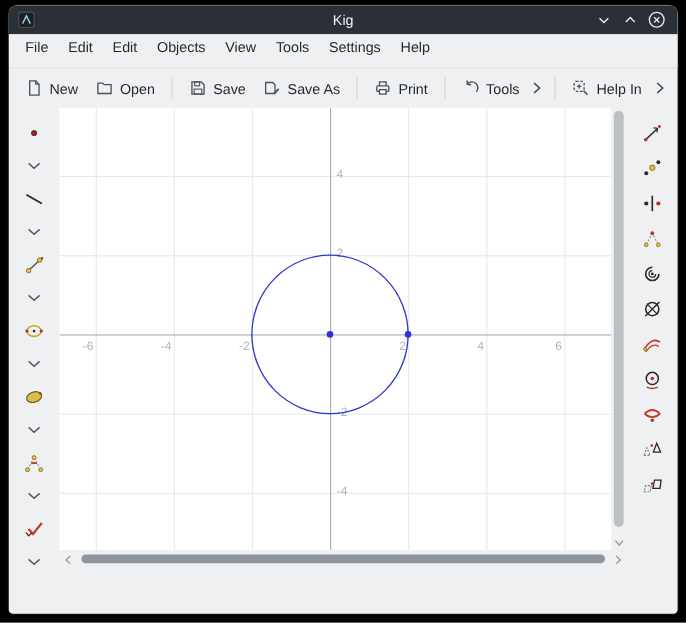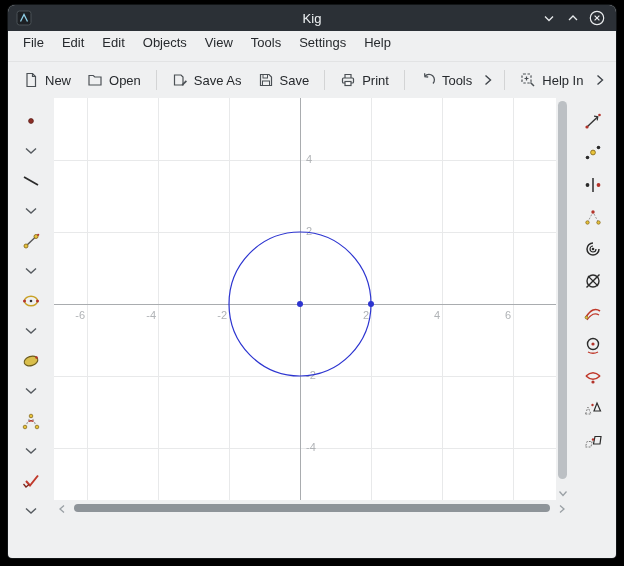--- a/index.html
+++ b/index.html
@@ -113,32 +113,32 @@
     </button>
     <button class="tb-btn">
       <svg width="16" height="16">
           <path d="M2 13 V3.5 H6.2 L7.8 5 H14 V13 Z" fill="none" stroke="#4b5055" stroke-width="1.2"></path>
         </svg>
       <span>Open</span>
     </button>
     <span class="tb-sep"></span>
     <button class="tb-btn">
       <svg width="16" height="16">
-          <path d="M2.5 3 H9 L11 5 V13 H2.5 Z" fill="none" stroke="#4b5055" stroke-width="1.2"></path>
-          <path d="M9.5 12.5 L13.8 8.2 L15 9.4 L10.7 13.7 Z" fill="#4b5055"></path>
-        </svg>
-      <span>Save As</span>
-    </button>
-    <button class="tb-btn">
-      <svg width="16" height="16">
           <path d="M2.5 2.5 H11 L13.5 5 V13.5 H2.5 Z" fill="none" stroke="#4b5055" stroke-width="1.2"></path>
           <rect x="5" y="2.5" width="4.5" height="3.5" fill="none" stroke="#4b5055" stroke-width="1"></rect>
           <rect x="4.5" y="9" width="7" height="4.5" fill="none" stroke="#4b5055" stroke-width="1"></rect>
         </svg>
       <span>Save</span>
+    </button>
+    <button class="tb-btn">
+      <svg width="16" height="16">
+          <path d="M2.5 3 H9 L11 5 V13 H2.5 Z" fill="none" stroke="#4b5055" stroke-width="1.2"></path>
+          <path d="M9.5 12.5 L13.8 8.2 L15 9.4 L10.7 13.7 Z" fill="#4b5055"></path>
+        </svg>
+      <span>Save As</span>
     </button>
     <span class="tb-sep"></span>
     <button class="tb-btn">
       <svg width="16" height="16">
           <path d="M5 6 V2.5 H11 V6" fill="none" stroke="#4b5055" stroke-width="1.2"></path>
           <rect x="2.5" y="6" width="11" height="5" rx="1" fill="none" stroke="#4b5055" stroke-width="1.2"></rect>
           <rect x="5" y="9.5" width="6" height="4" fill="#ffffff" stroke="#4b5055" stroke-width="1.2"></rect>
         </svg>
       <span>Print</span>
     </button>

